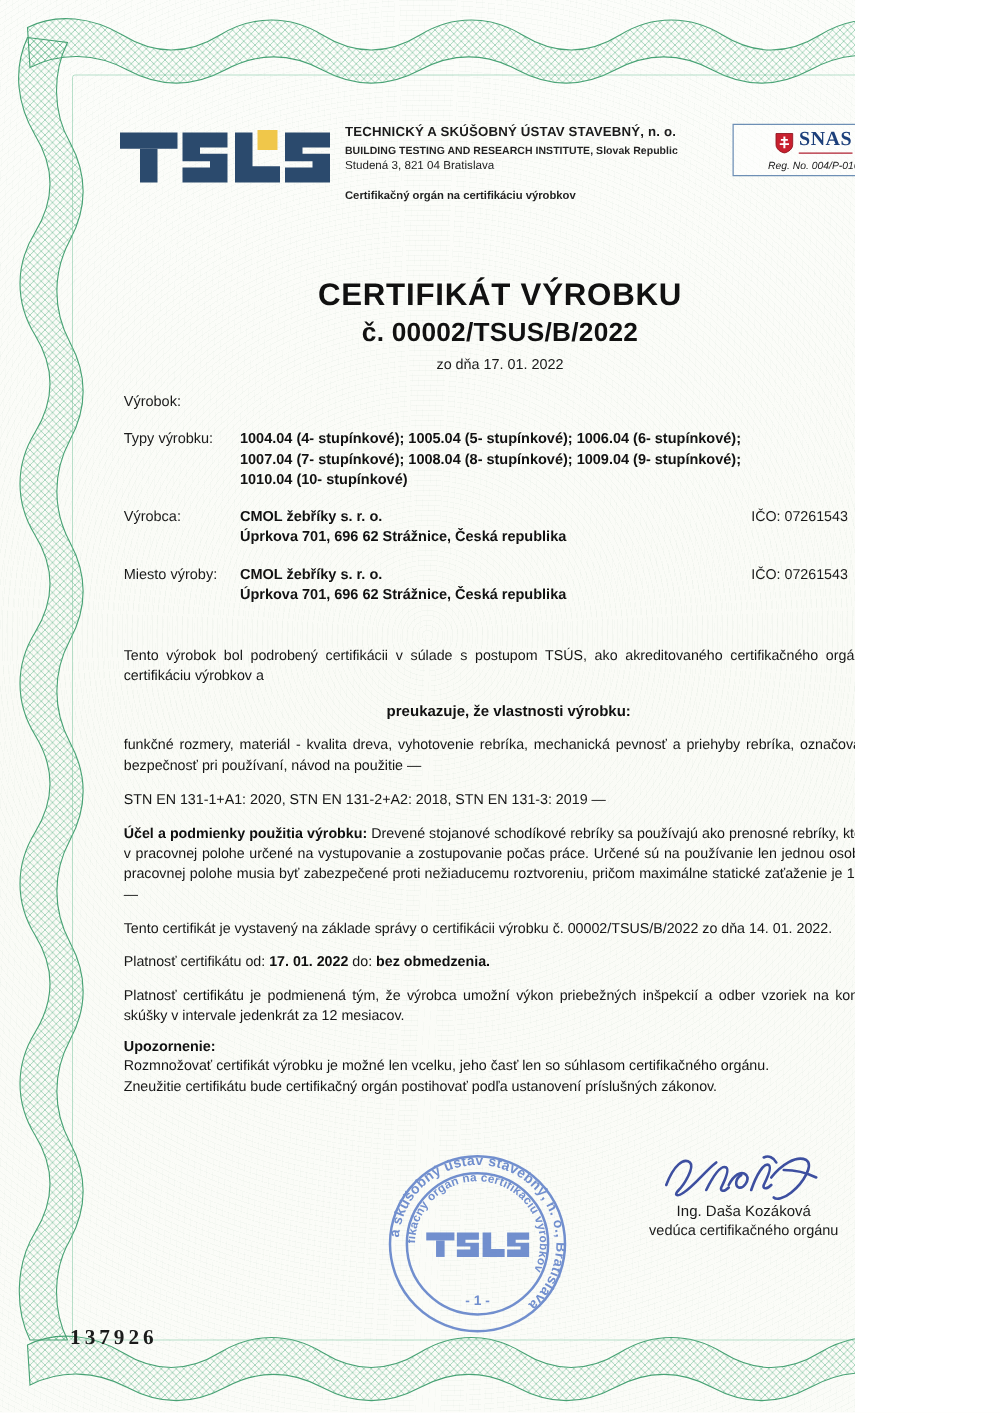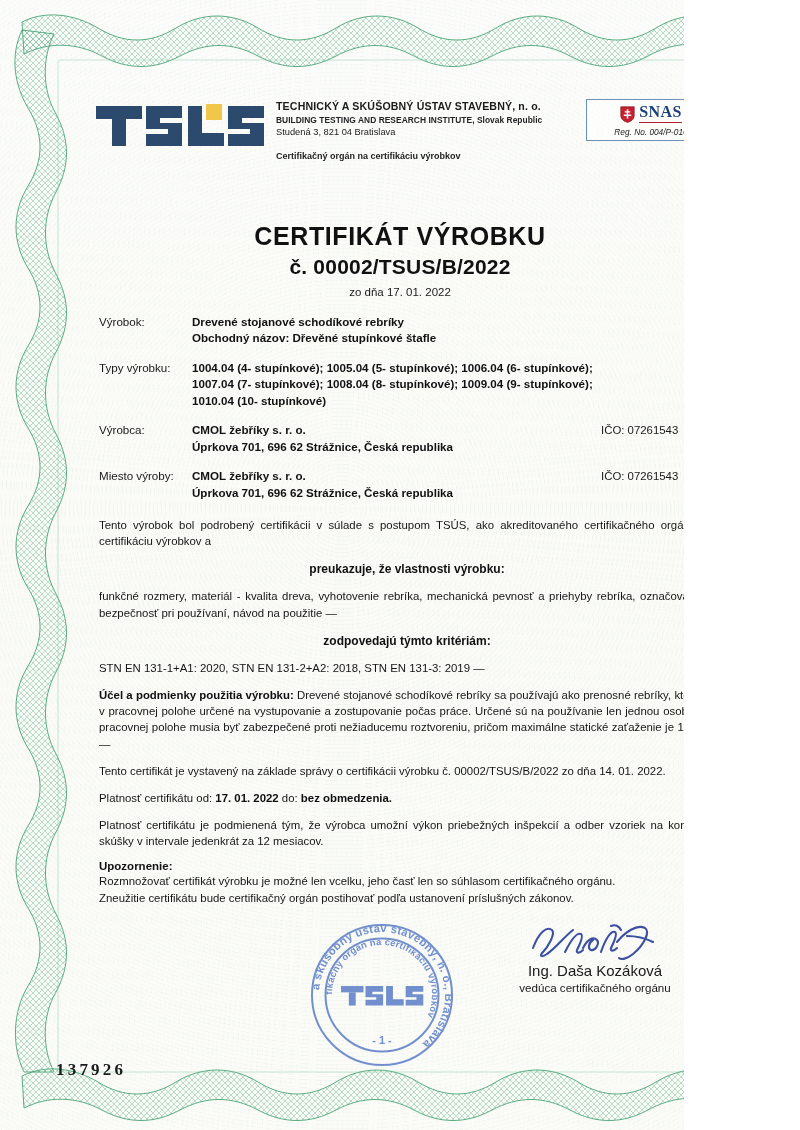--- a/index.html
+++ b/index.html
@@ -224,21 +224,21 @@
   
   .sign-area {
     position: absolute;
     left: 470px;
     top: 918px;
     width: 250px;
     text-align: center;
   }
   .sig-svg { display: block; margin: 0 auto; }
   .sign-name {
-    font-size: 15px;
+    font-size: 12px;
     color: #1a1a1a;
     margin-top: -2px;
   }
   .sign-role {
     font-size: 11.6px;
     color: #1a1a1a;
     margin-top: 2px;
   }
 
   
@@ -452,24 +452,20 @@
     <div class="title-block">
       <div class="cert-title">CERTIFIKÁT VÝROBKU</div>
       <div class="cert-number">č. 00002/TSUS/B/2022</div>
       <div class="cert-date">zo dňa 17. 01. 2022</div>
     </div>
 
     <div class="fields">
 
       <div class="field-row">
         <div class="field-label">Výrobok:</div>
-        <div class="field-value">
-          <div>Drevené stojanové schodíkové rebríky</div>
-          <div>Obchodný názov: Dřevěné stupínkové štafle</div>
-        </div>
       </div>
 
       <div class="field-row">
         <div class="field-label">Typy výrobku:</div>
         <div class="field-value">
           <div>1004.04 (4- stupínkové); 1005.04 (5- stupínkové); 1006.04 (6- stupínkové);</div>
           <div>1007.04 (7- stupínkové); 1008.04 (8- stupínkové); 1009.04 (9- stupínkové);</div>
           <div>1010.04 (10- stupínkové)</div>
         </div>
       </div>
@@ -495,21 +491,20 @@
     </div>
 
     <div class="body-block">
 
       <div class="para">Tento výrobok bol podrobený certifikácii v súlade s postupom TSÚS, ako akreditovaného certifikačného orgánu na certifikáciu výrobkov a</div>
 
       <div class="centered-bold">preukazuje, že vlastnosti výrobku:</div>
 
       <div class="para">funkčné rozmery, materiál - kvalita dreva, vyhotovenie rebríka, mechanická pevnosť a priehyby rebríka, označovanie a bezpečnosť pri používaní, návod na použitie —</div>
 
-      <div class="centered-bold">zodpovedajú týmto kritériám:</div>
 
       <div class="para nojust">STN EN 131-1+A1: 2020, STN EN 131-2+A2: 2018, STN EN 131-3: 2019 —</div>
 
       <div class="para">
         <b>Účel a podmienky použitia výrobku:</b><span> Drevené stojanové schodíkové rebríky sa používajú ako prenosné rebríky, ktoré sú v pracovnej polohe určené na vystupovanie a zostupovanie počas práce. Určené sú na používanie len jednou osobou. V pracovnej polohe musia byť zabezpečené proti nežiaducemu roztvoreniu, pričom maximálne statické zaťaženie je 150 kg. —</span>
       </div>
 
       <div class="para nojust">Tento certifikát je vystavený na základe správy o certifikácii výrobku č. 00002/TSUS/B/2022 zo dňa 14. 01. 2022.</div>
 
       <div class="para nojust">

